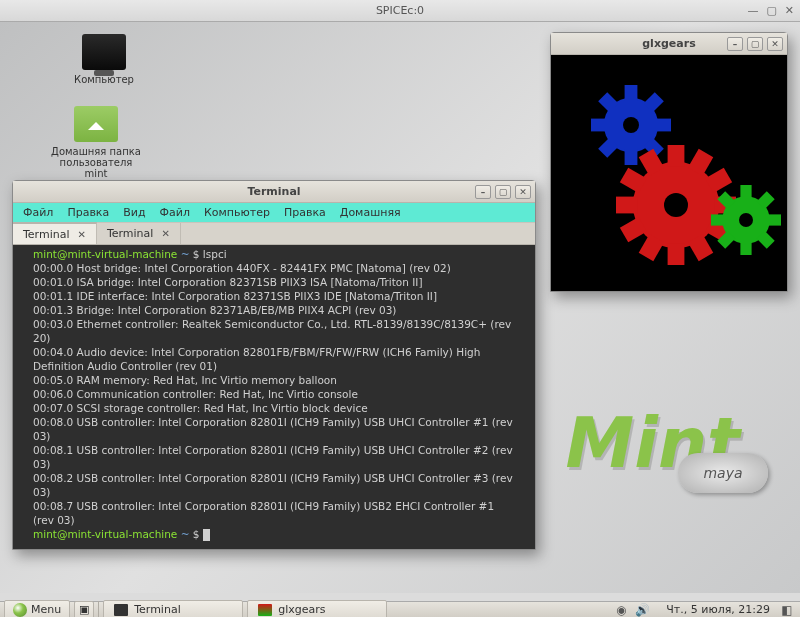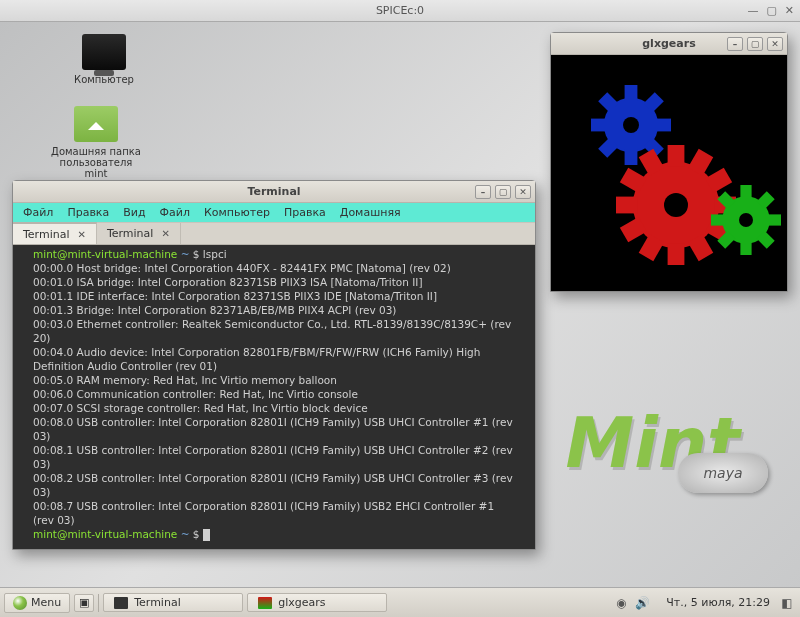--- a/index.html
+++ b/index.html
@@ -45,21 +45,21 @@
 .cursor { display:inline-block; width:7px; height:12px; background:#d0d0d0; vertical-align:middle; }
 
 
 .gl-body { flex:1; background:#000; position:relative; overflow:hidden; }
 .gear { position:absolute; }
 .gear.blue { width:80px; height:80px; left:40px; top:30px; }
 .gear.red  { width:120px; height:120px; left:65px; top:90px; }
 .gear.green{ width:70px; height:70px; left:160px; top:130px; }
 
 
-.taskbar { position:absolute; left:0; right:0; bottom:0; height:30px; background: linear-gradient(#e6e3dc,#d2cec6); border-top:1px solid #aaa; display:flex; align-items:center; font-size:11px; color:#333; padding:0 4px; gap:4px; }
+.taskbar { position:absolute; left:0; right:0; bottom:0; height:16px; background: linear-gradient(#e6e3dc,#d2cec6); border-top:1px solid #aaa; display:flex; align-items:center; font-size:11px; color:#333; padding:0 4px; gap:4px; }
 .menu-btn { display:flex; align-items:center; gap:4px; padding:2px 8px; border:1px solid #b8b4ac; border-radius:2px; background:linear-gradient(#f0ede6,#dedad2); cursor:default; }
 .mint-leaf { width:14px; height:14px; background:radial-gradient(circle at 35% 35%, #fff, #8bc34a 40%, #558b2f); border-radius:50%; }
 .show-desktop { width:20px; height:18px; border:1px solid #b8b4ac; border-radius:2px; background:linear-gradient(#f0ede6,#dedad2); display:flex; align-items:center; justify-content:center; cursor:default; }
 .task-btn { display:flex; align-items:center; gap:6px; padding:2px 10px; border:1px solid #b8b4ac; border-radius:2px; background:linear-gradient(#f0ede6,#dedad2); cursor:default; min-width:140px; }
 .task-btn .ticn { width:14px; height:12px; background:#333; border-radius:1px; }
 .spacer { flex:1; }
 .tray { display:flex; align-items:center; gap:8px; padding:0 6px; }
 .tray-icn { width:14px; height:14px; display:flex; align-items:center; justify-content:center; font-size:12px; color:#555; cursor:default; }
 .clock { font-size:11px; color:#333; padding:0 6px; cursor:default; }
 

